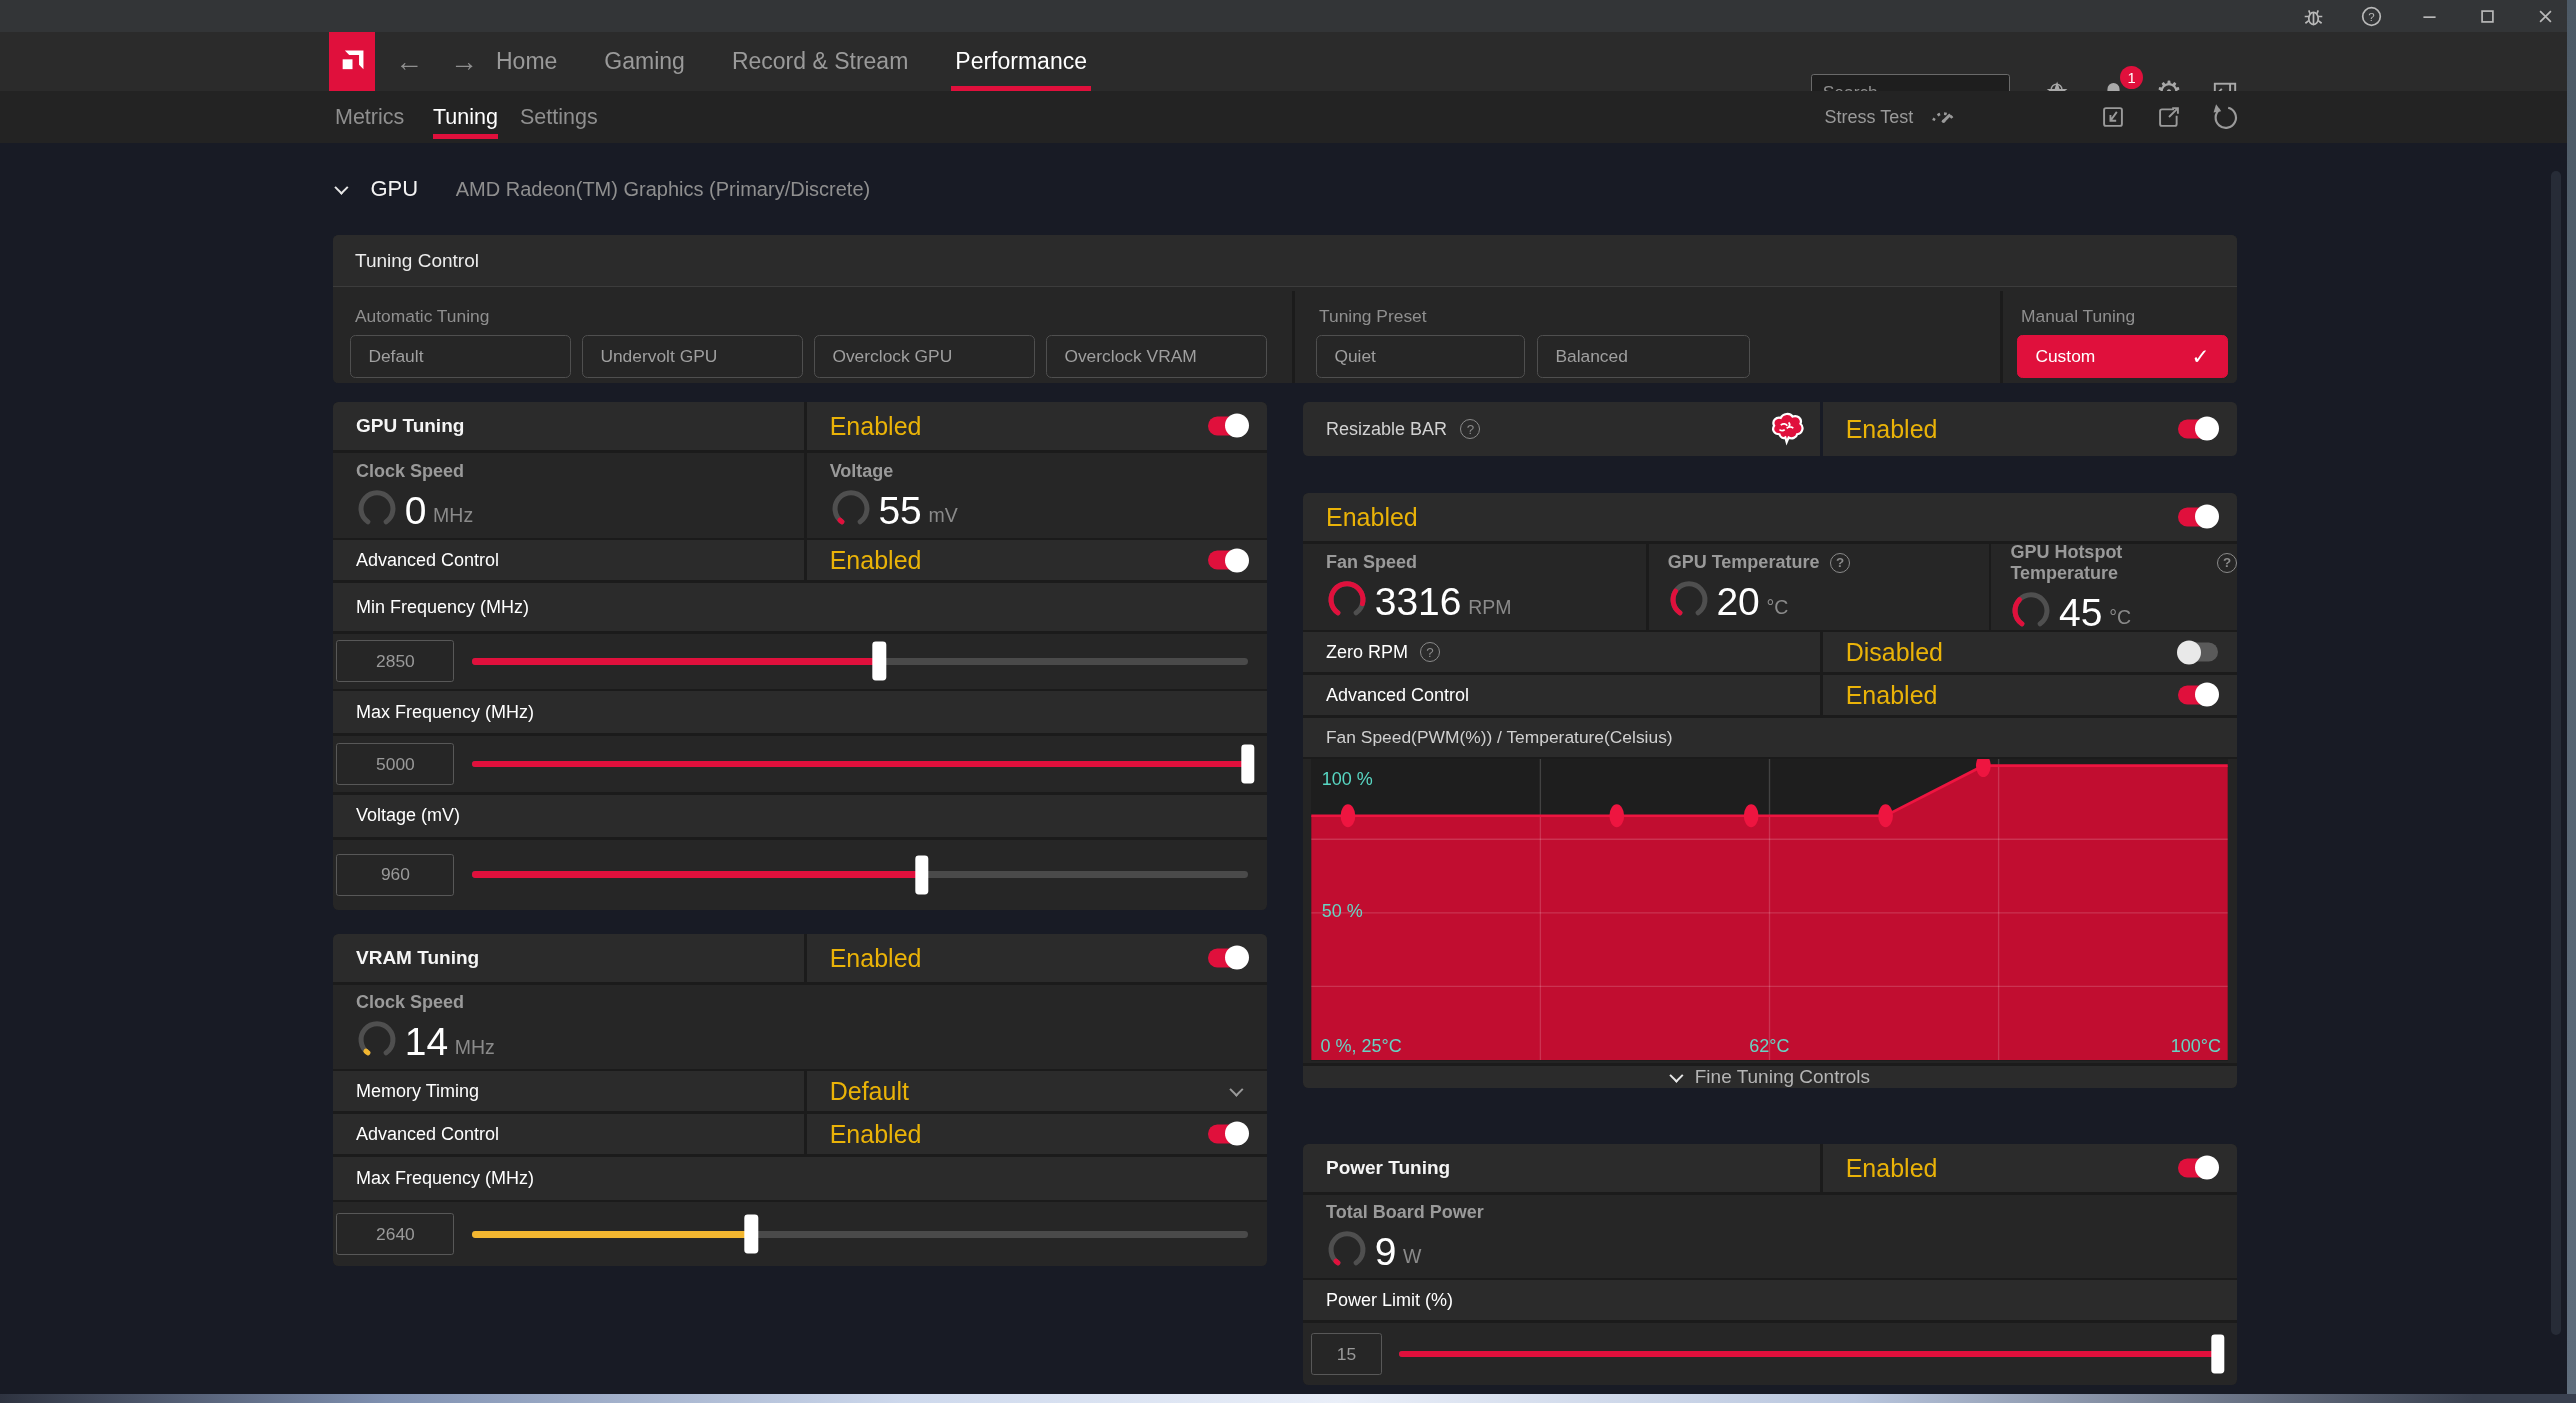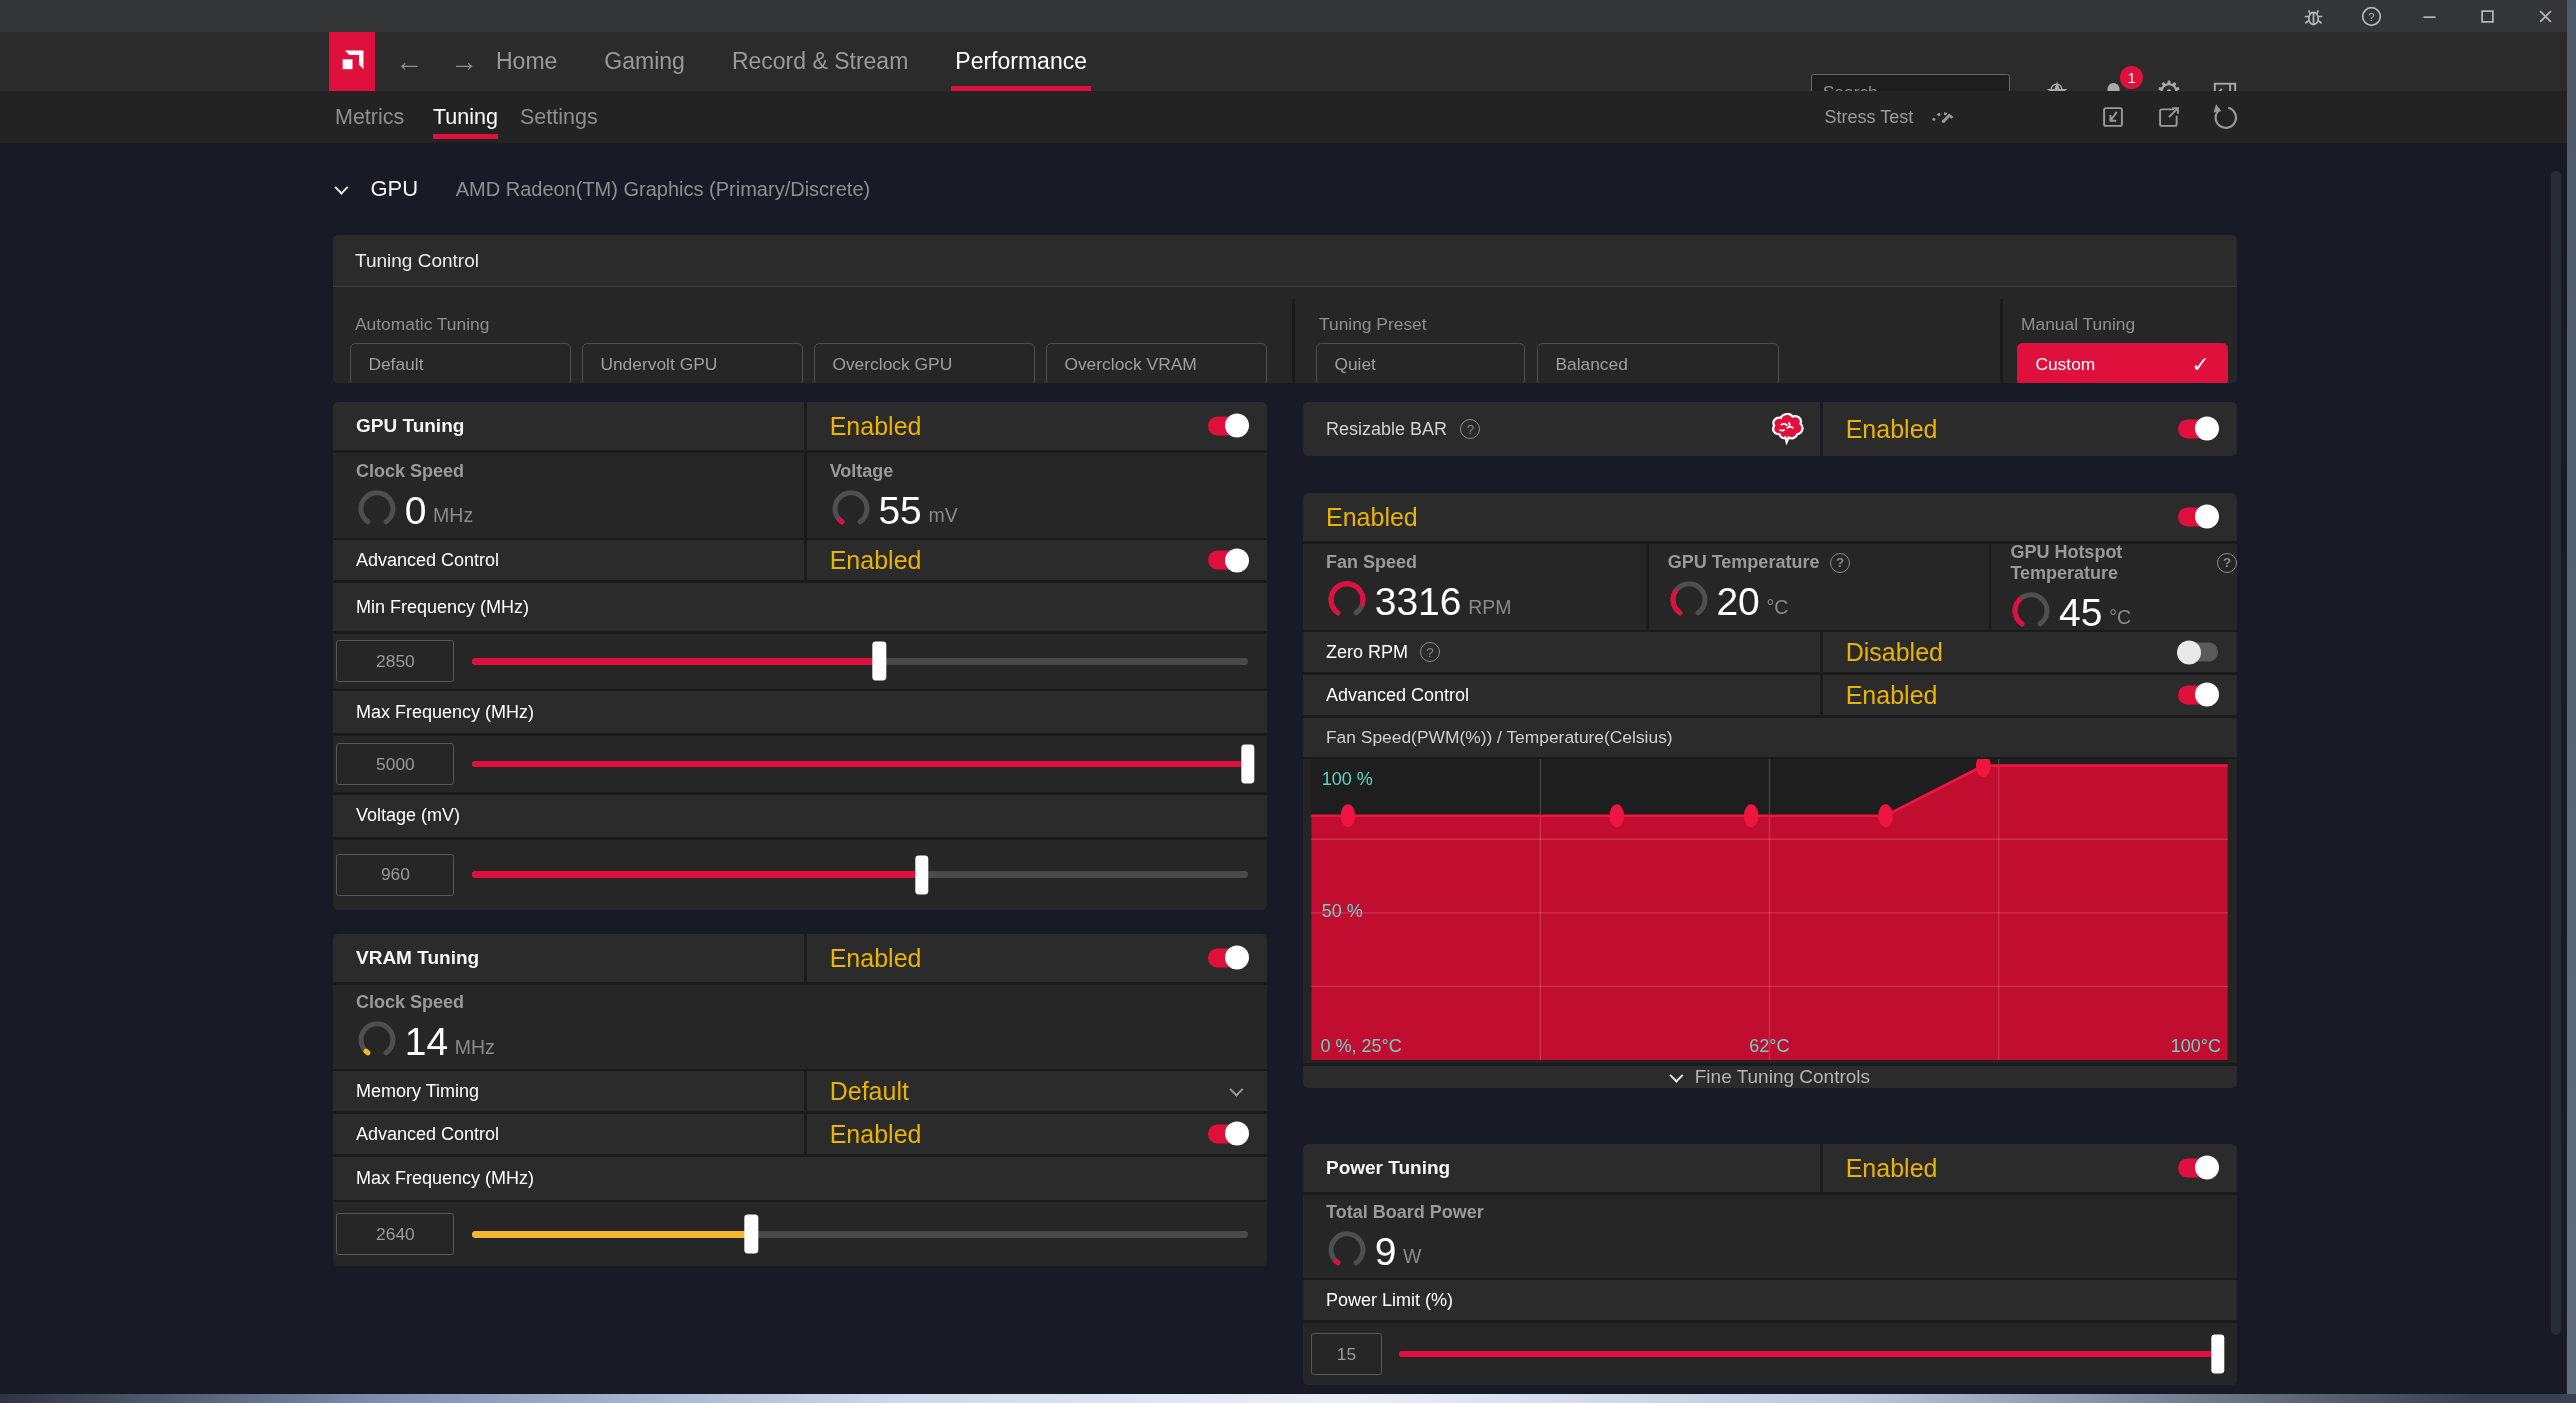--- a/index.html
+++ b/index.html
@@ -86,21 +86,21 @@
   
   .slider-cell { padding:0 19px 0 3.4px; }
   .num-input { width:118px; height:42px; background:#262626; border:1.3px solid #585858; border-radius:2.7px;
     color:#9a9a9a; font-size:17.4px; text-align:center; outline:none; font-family:"Liberation Sans", sans-serif; }
   .track { flex:1; height:6.7px; background:#4a4a4a; border-radius:3.4px; margin-left:17.4px; position:relative; }
   .fill { position:absolute; left:0; top:0; height:100%; border-radius:3.4px; background:#e0103c; }
   .thumb { position:absolute; top:50%; width:13.4px; height:39px; background:#ffffff; border-radius:3.4px;
     transform:translate(-50%,-50%); }
 
   
-  #tuning-control { left:333px; top:235px; width:1904px; height:148px; gap:12px; background:#262626; }
+  #tuning-control { left:333px; top:235px; width:1904px; height:148px; gap:4px; background:#262626; }
   .tc-header { height:52px; background:#2b2b2b; border-bottom:1.3px solid #3c3c3c; display:flex;
     align-items:center; padding-left:22px; color:#ececec; font-size:19px; }
   .tc-body { position:relative; flex:1; background:#262626; }
   .tc-group-label { position:absolute; top:14.8px; color:#8f8f8f; font-size:17.4px; }
   .tc-btn { position:absolute; top:44px; height:43px; border:1.3px solid #4f4f4f; border-radius:5.4px;
     color:#9f9f9f; font-size:17.4px; display:flex; align-items:center; padding:0 17.4px; background:transparent; }
   .tc-btn.red { background:#e0103c; border-color:#e0103c; color:#ffffff; justify-content:space-between; }
   .tc-vdiv { position:absolute; top:0; bottom:0; width:2.7px; background:#1b1b1b; }
 
   
@@ -263,21 +263,21 @@
     <div class="tc-header">Tuning Control</div>
     <div class="tc-body">
       <div class="tc-group-label" style="left:22px;">Automatic Tuning</div>
       <button class="tc-btn" style="left:17px;  width:221px;">Default</button>
       <button class="tc-btn" style="left:249px; width:221px;">Undervolt GPU</button>
       <button class="tc-btn" style="left:481px; width:221px;">Overclock GPU</button>
       <button class="tc-btn" style="left:713px;width:221px;">Overclock VRAM</button>
       <div class="tc-vdiv" style="left:959px;"></div>
       <div class="tc-group-label" style="left:986px;">Tuning Preset</div>
       <button class="tc-btn" style="left:983px; width:209px;">Quiet</button>
-      <button class="tc-btn" style="left:1204px; width:242px;">Balanced</button>
+      <button class="tc-btn" style="left:1204px; width:213px;">Balanced</button>
       <div class="tc-vdiv" style="left:1667px;"></div>
       <div class="tc-group-label" style="left:1688px;">Manual Tuning</div>
       <button class="tc-btn red" style="left:1684px; width:211px;">
         <span>Custom</span>
         <span style="font-size:21.5px;">✓</span>
       </button>
     </div>
   </div>
 
   <div class="card" id="card-gpu">

